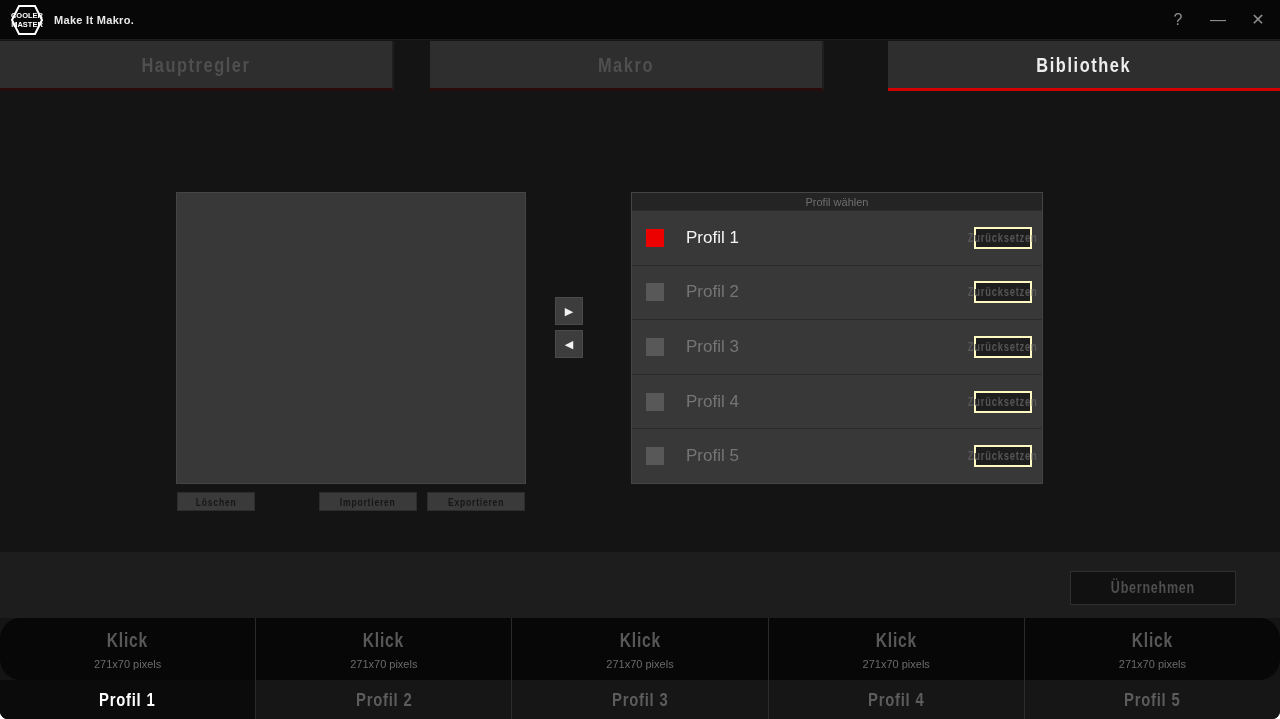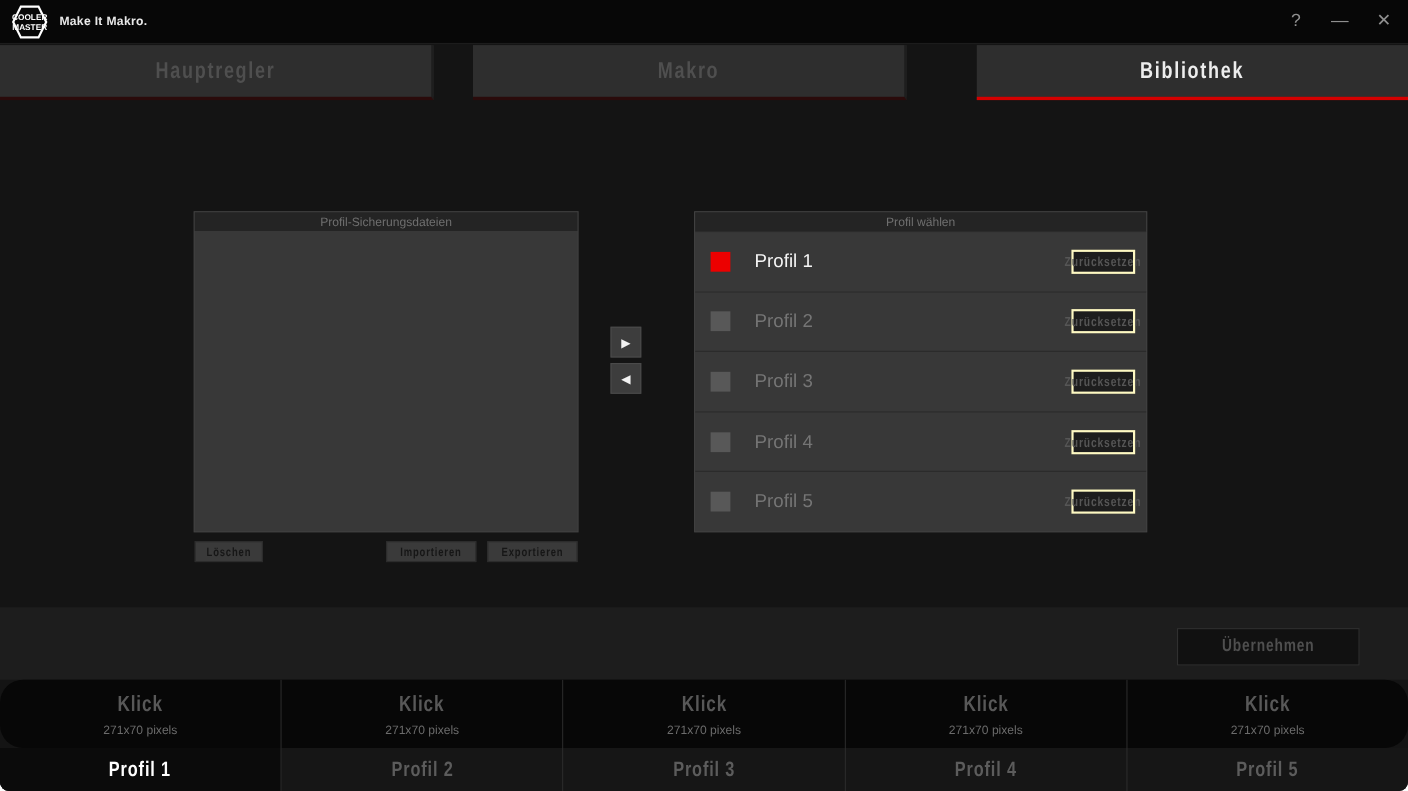--- a/index.html
+++ b/index.html
@@ -38,21 +38,21 @@
   
   .panel { position:absolute; background:#383838; box-shadow:0 0 0 1px #454545; }
   .panel-header {
     height:17px; background:#242424; color:#6f6f6f; font-size:11px;
     display:flex; align-items:center; justify-content:center;
   }
   .backup-panel { left:177px; top:193px; width:348px; height:290px; }
   .backup-list { height:273px; background:#383838; }
   .backup-actions { position:absolute; left:177px; top:492px; width:348px; display:flex; }
   .small-btn {
-    height:19px; min-width:62px; padding:0 4px; background:#3a3a3a;
+    height:19px; min-width:62px; padding:0 12px; background:#3a3a3a;
     border:1px solid #2c2c2c; color:#161616; font-size:11px;
     display:flex; align-items:center; justify-content:center; cursor:pointer;
   }
   .spacer { flex:1; }
   .gap10 { width:10px; }
   
   .arrow-btn {
     position:absolute; left:555px; width:28px; height:28px; background:#3d3d3d;
     border:1px solid #4a4a4a; color:#f2f2f2; font-size:11px;
     display:flex; align-items:center; justify-content:center; cursor:pointer;
@@ -126,21 +126,20 @@
       </div>
     <div class="tab">
         <span class="lbl stencil">Makro</span>
       </div>
     <div class="tab active">
         <span class="lbl stencil">Bibliothek</span>
       </div>
   </div>
 
   <div class="panel backup-panel">
-    <div class="panel-header">Profil-Sicherungsdateien</div>
     <div class="backup-list"></div>
   </div>
   <div class="backup-actions">
     <div class="small-btn">
         <span class="stencil">Löschen</span>
       </div>
     <div class="spacer"></div>
     <div class="small-btn">
         <span class="stencil">Importieren</span>
       </div>

